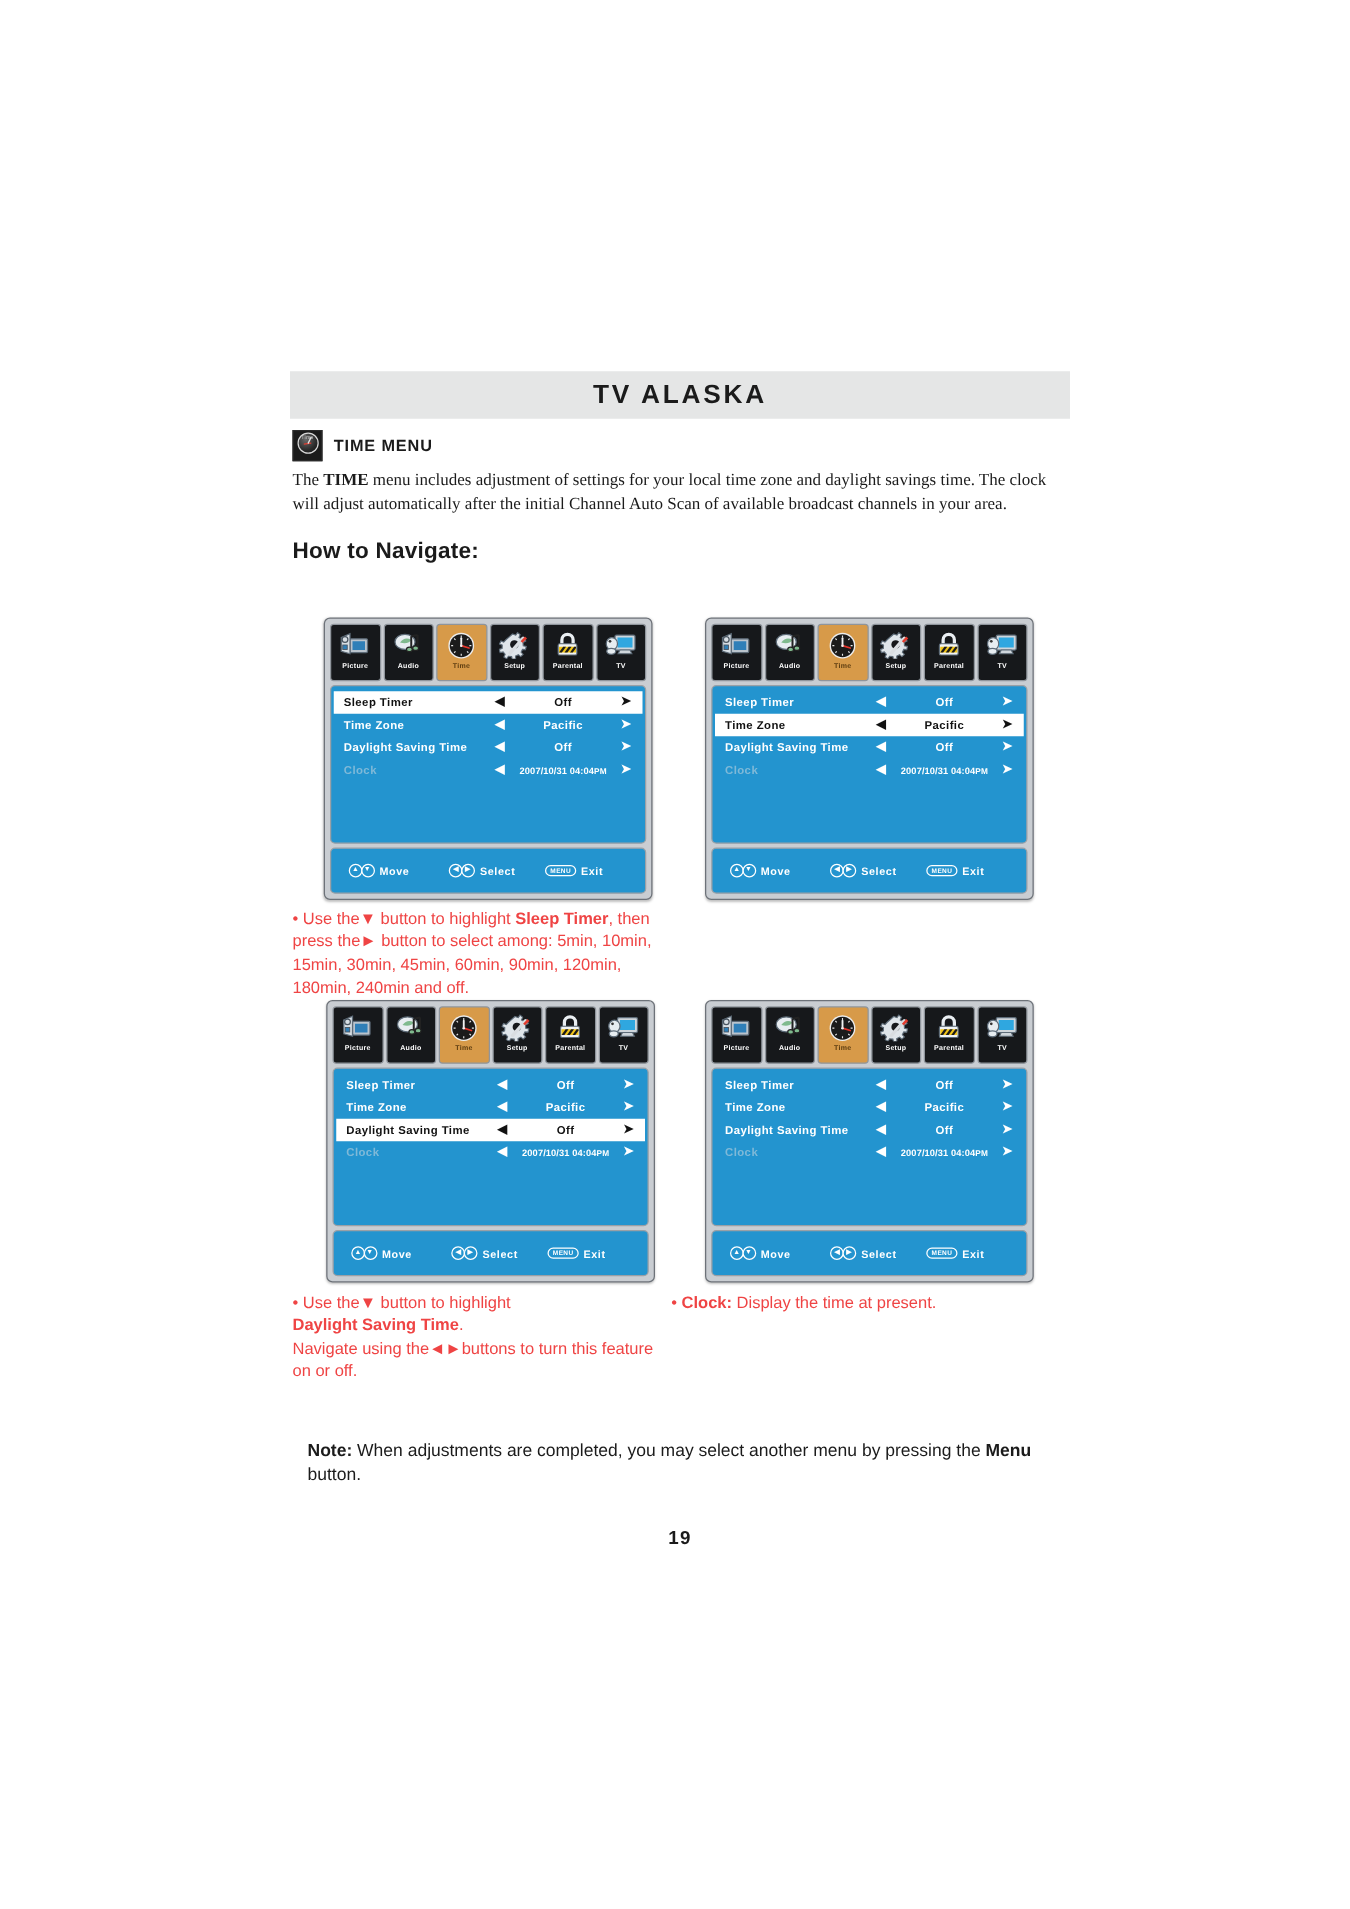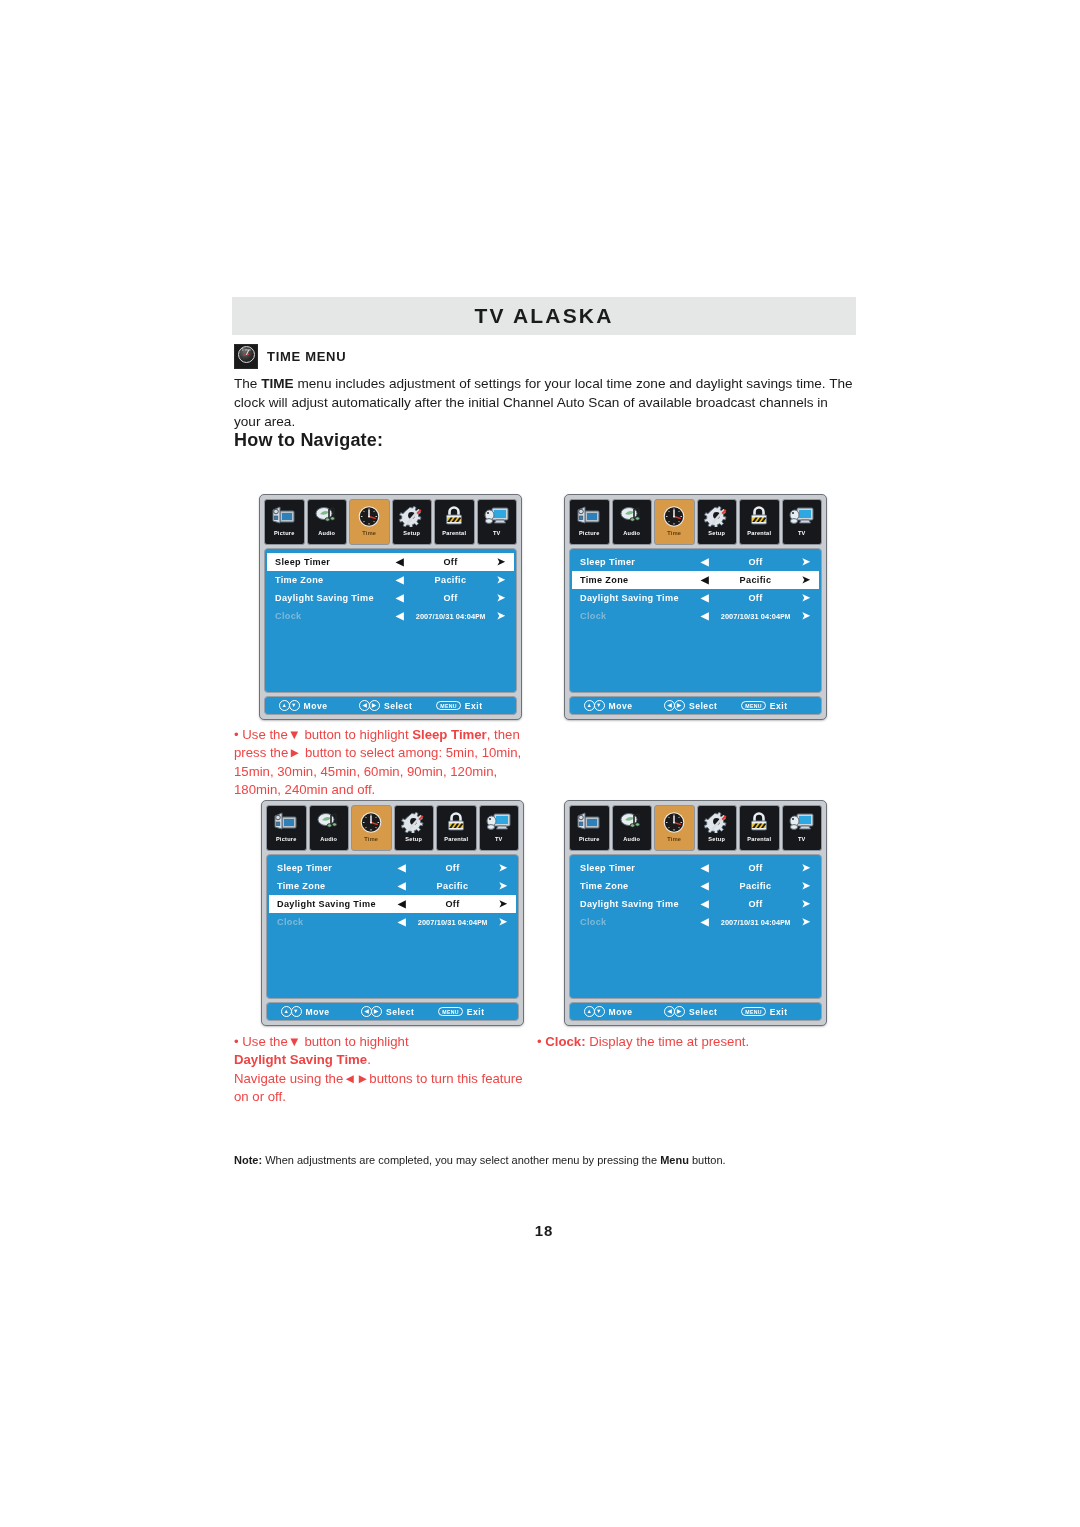--- a/index.html
+++ b/index.html
@@ -50,43 +50,43 @@
     background:#e23b2e;transform-origin:right center;transform:rotate(-8deg);
   }
   .menu-heading .mini-icon .cap{
     font-size:4.2px;color:#cfcfcf;line-height:5px;margin-top:1px;letter-spacing:.2px;
   }
   .menu-heading .htxt{font-size:13px;font-weight:bold;letter-spacing:.7px;}
 
   
   .para{
     position:absolute;left:2px;width:622px;
-    font-size:13.6px;line-height:19.2px;color:#1b1b1b;
+    font-size:13.6px;line-height:19.2px;color:#1b1b1b;font-family:Liberation Serif, serif;
   }
   .para b{font-weight:bold;}
   .subhead{
     position:absolute;left:2px;font-size:18px;font-weight:bold;letter-spacing:.2px;
   }
   .intro{top:374px;}
   .navline{top:462px;}
   .howto{top:430px;}
 
   
   .cap{
     position:absolute;font-size:13.2px;line-height:18.4px;color:#ef4444;
   }
   .cap b{font-weight:bold;}
   .capL{left:2px;width:290px;}
   .capR{left:305px;width:300px;}
   .row1cap{top:726px;}
   .row2cap{top:1033px;}
 
   .note{
-    position:absolute;left:2px;top:1151px;width:600px;
-    font-size:11px;line-height:19.2px;
+    position:absolute;left:14px;top:1151px;width:600px;
+    font-size:14px;line-height:19.2px;
   }
   .pagenum{
     position:absolute;left:0;top:1222px;width:624px;text-align:center;
     font-size:15px;font-weight:bold;letter-spacing:1px;
   }
 
   
   .osd{
     position:absolute;
     width:263px;height:226px;
@@ -133,21 +133,21 @@
   .lrow.dim .lname{color:#7fb9d8;}
   .lrow .lname{flex:0 0 118px;}
   .lrow .arrL{flex:0 0 14px;text-align:center;font-size:10px;line-height:1;}
   .lrow .lval{flex:1 1 auto;text-align:center;}
   .lrow .arrR{flex:0 0 14px;text-align:center;font-size:10px;line-height:1;}
   .lrow.clockrow .lval{font-size:7.4px;letter-spacing:.1px;}
   .lrow.clockrow .lval .pm{font-size:6.6px;}
 
   
   .botbar{
-    flex:0 0 auto;height:19px;background:#2394cf;
+    flex:0 0 auto;height:37px;background:#2394cf;
     border:1.3px solid #9aa0a6;border-radius:4px;
     display:flex;align-items:center;
     font-size:8.6px;font-weight:bold;color:#ffffff;letter-spacing:.5px;
     box-sizing:border-box;padding:0 6px;
   }
   .hint{display:flex;align-items:center;gap:4px;}
   .hint.h1{margin-left:8px;}
   .hint.h2{margin-left:32px;}
   .hint.h3{margin-left:24px;}
   .pairbtn{display:flex;}
@@ -756,15 +756,15 @@
           </span>
         </div>
       </div>
     </div>
 
   <div class="cap capL row1cap">• Use the▼ button to highlight <b>Sleep Timer</b>, then press the► button to select among: 5min, 10min, 15min, 30min, 45min, 60min, 90min, 120min, 180min, 240min and off.</div>
   <div class="cap capL row2cap">• Use the▼ button to highlight <br><b>Daylight Saving Time</b>.<br>Navigate using the◄►buttons to turn this feature on or off.</div>
   <div class="cap capR row2cap">• <b>Clock:</b> Display the time at present.</div>
 
   <div class="note"><b>Note:</b> When adjustments are completed, you may select another menu by pressing the <b>Menu</b> button.</div>
-  <div class="pagenum">18</div>
+  <div class="pagenum">19</div>
 
 </div>
 
 </body></html>

